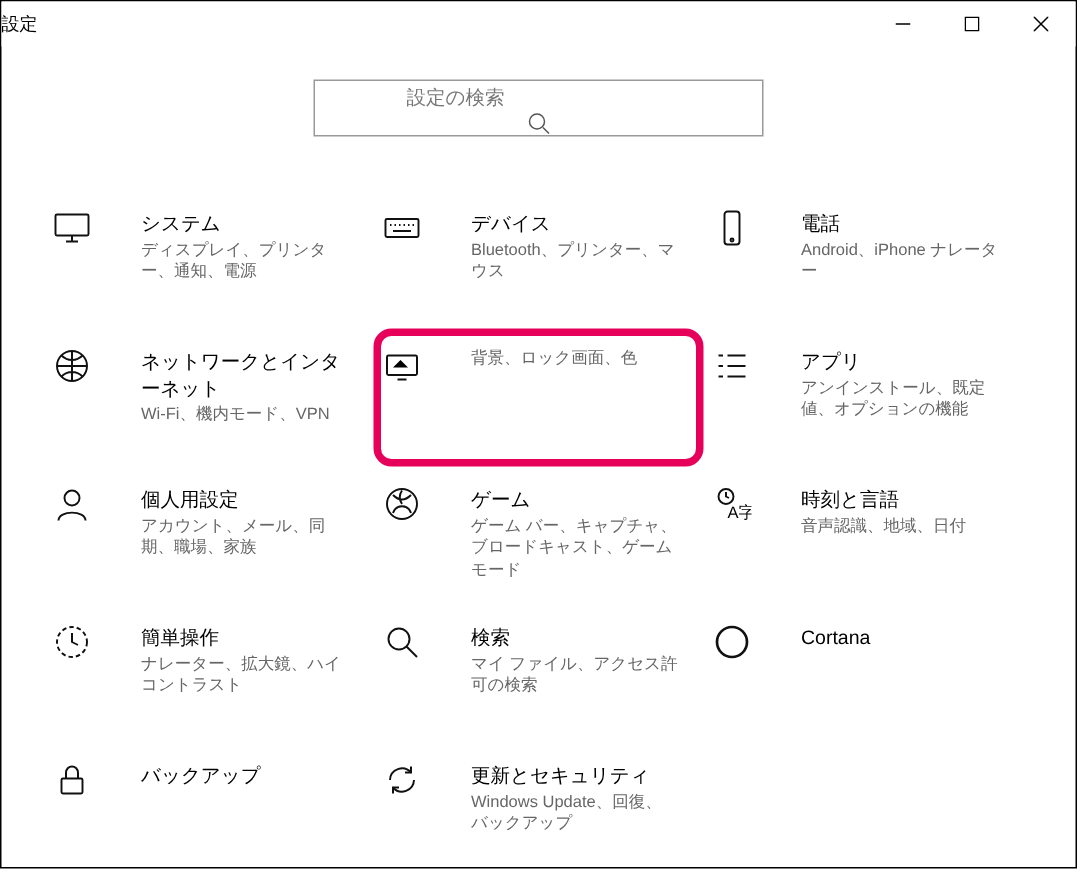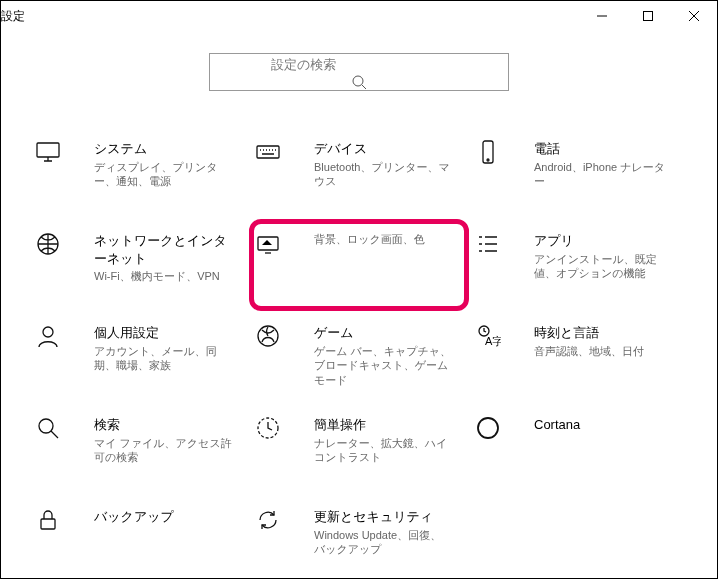--- a/index.html
+++ b/index.html
@@ -183,44 +183,44 @@
             <div class="ttl">時刻と言語</div>
             <div class="sub">音声認識、地域、日付</div>
           </div>
       </div>
     </div>
 
     <div class="row">
       <div class="cell">
         <div class="icon">
             <svg viewBox="0 0 26 26">
+              <circle cx="13" cy="13" r="10" stroke-dasharray="3 2"></circle>
+              <path d="M13 7 V13 L17 15"></path>
+            </svg>
+          </div>
+        <div class="txt">
+            <div class="ttl">簡単操作</div>
+            <div class="sub">ナレーター、拡大鏡、ハイコントラスト</div>
+          </div>
+      </div>
+      <div class="cell">
+        <div class="icon">
+            <svg viewBox="0 0 26 26">
               <circle cx="11" cy="11" r="7"></circle>
               <path d="M16 16 L23 23"></path>
             </svg>
           </div>
         <div class="txt">
             <div class="ttl">検索</div>
             <div class="sub">マイ ファイル、アクセス許可の検索</div>
           </div>
       </div>
       <div class="cell">
         <div class="icon">
             <svg viewBox="0 0 26 26">
-              <circle cx="13" cy="13" r="10" stroke-dasharray="3 2"></circle>
-              <path d="M13 7 V13 L17 15"></path>
-            </svg>
-          </div>
-        <div class="txt">
-            <div class="ttl">簡単操作</div>
-            <div class="sub">ナレーター、拡大鏡、ハイコントラスト</div>
-          </div>
-      </div>
-      <div class="cell">
-        <div class="icon">
-            <svg viewBox="0 0 26 26">
               <circle cx="13" cy="13" r="10" stroke-width="1.8"></circle>
             </svg>
           </div>
         <div class="txt">
             <div class="ttl">Cortana</div>
           </div>
       </div>
     </div>
 
     <div class="row">

